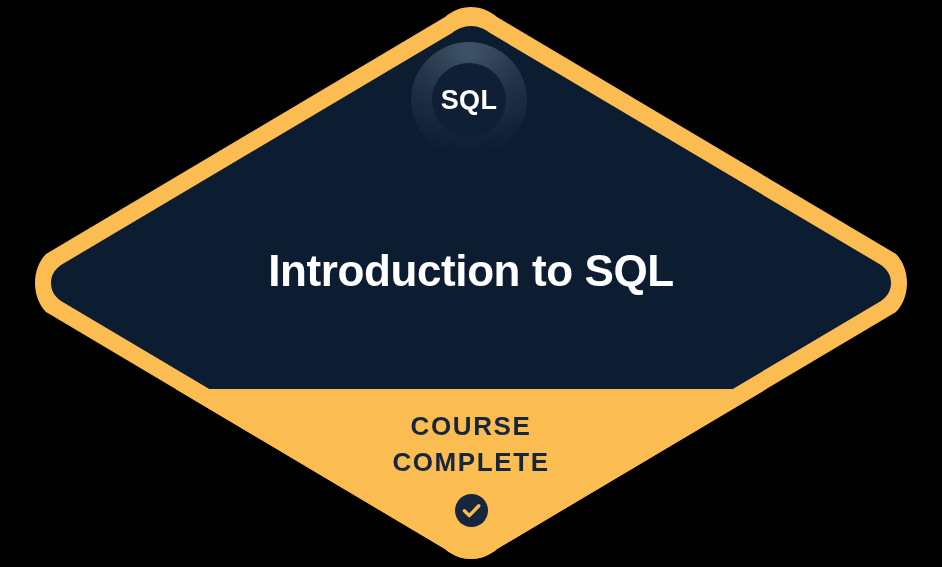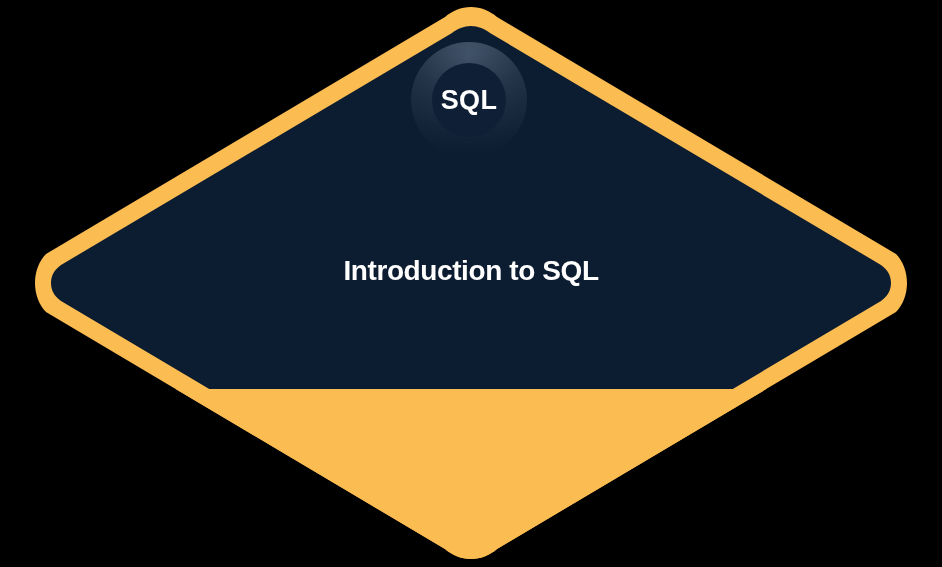--- a/index.html
+++ b/index.html
@@ -63,21 +63,21 @@
   }
 
   
   #course-title {
     position: absolute;
     left: 0;
     top: 243px;
     width: 942px;
     text-align: center;
     color: #ffffff;
-    font-size: 28px;
+    font-size: 44px;
     font-weight: bold;
     letter-spacing: -0.4px;
     line-height: 56px;
     font-family: "Liberation Sans", sans-serif;
     white-space: nowrap;
   }
 
   
   #status-block {
     position: absolute;
@@ -171,15 +171,23 @@
         <g mask="url(#ring-mask)">
           <circle cx="59" cy="59" r="58" fill="url(#ring-grad)"></circle>
         </g>
         <circle cx="59" cy="59" r="37" fill="#0f1f35"></circle>
       </svg>
       <div id="sql-badge-label">SQL</div>
     </div>
 
     <div id="course-title">Introduction to SQL</div>
 
+    <div id="status-block">
+      <div class="status-line">COURSE</div>
+      <div class="status-line">COMPLETE</div>
+      <svg id="check-badge" viewBox="0 0 33 33" aria-hidden="true">
+        <circle cx="16.5" cy="16.5" r="16.5" fill="#16263c"></circle>
+        <path d="M 9.4 16.8 L 14.3 21.6 L 23.8 11.8" fill="none" stroke="#fbbc52" stroke-width="3.4" stroke-linecap="round" stroke-linejoin="round"></path>
+      </svg>
+    </div>
 
   </div>
 </div>
 
 </body></html>

